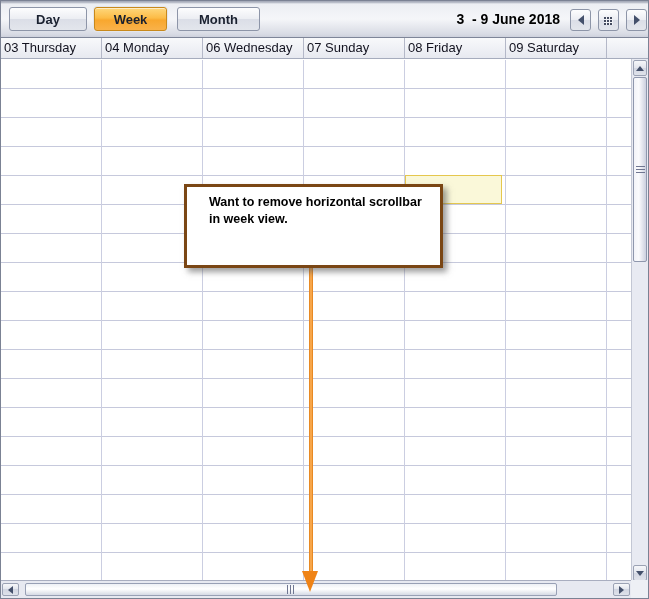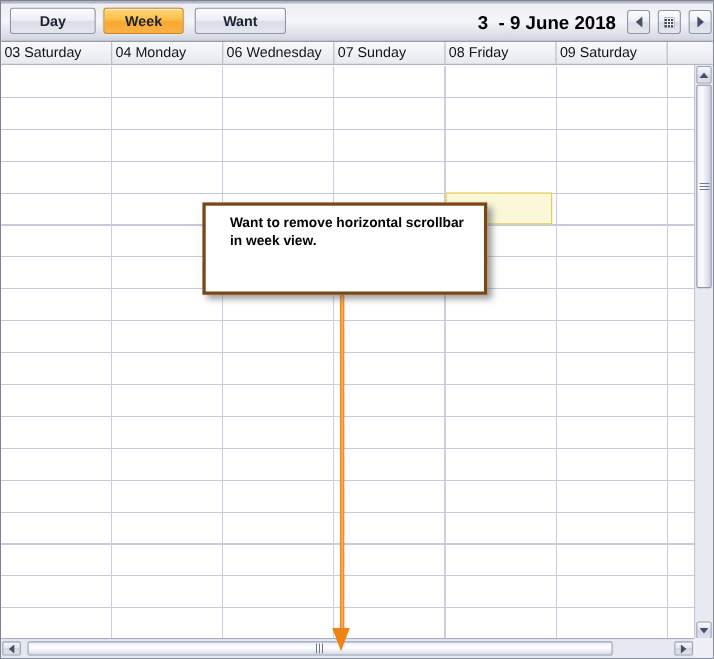--- a/index.html
+++ b/index.html
@@ -23,21 +23,21 @@
   }
   .view-btn.active{
     border:1px solid #c8891c;
     background:linear-gradient(180deg,#fed77c,#fcbc47 45%,#f8a72e 55%,#f9b24a);
     box-shadow:0 0 0 1px #e4e6ec, inset 0 1px 0 rgba(255,255,255,.55);
   }
   .btn-day{left:8px;width:78px;}
   .btn-week{left:93px;width:73px;}
   .btn-month{left:176px;width:83px;}
   .date-label{
-    position:absolute;top:10px;right:88px;font-size:17px;font-weight:bold;
+    position:absolute;top:10px;right:88px;font-size:14px;font-weight:bold;
     color:#000;white-space:pre;
   }
   .nav-btn{
     position:absolute;top:8px;width:21px;height:22px;border-radius:3px;
     border:1px solid #8d95a8;
     background:linear-gradient(180deg,#fdfdfe,#eceef3 48%,#dbdee7 52%,#e3e6ec);
     display:flex;align-items:center;justify-content:center;
   }
   .nav-prev{left:569px;}
   .nav-cal{left:597px;}
@@ -140,37 +140,37 @@
   }
 </style>
 </head>
 <body>
 
 <div class="window">
 
   <div class="toolbar">
     <div class="view-btn btn-day">Day</div>
     <div class="view-btn btn-week active">Week</div>
-    <div class="view-btn btn-month">Want</div>
+    <div class="view-btn btn-month">Month</div>
 
     <div class="date-label">3  - 9 June 2018</div>
 
     <div class="nav-btn nav-prev">
       <span class="tri tri-left"></span>
     </div>
     <div class="nav-btn nav-cal">
       <span class="grid-icon"></span>
     </div>
     <div class="nav-btn nav-next">
       <span class="tri tri-right"></span>
     </div>
   </div>
 
   <div class="day-header">
-    <div class="day-cell">03 Saturday</div>
+    <div class="day-cell">03 Thursday</div>
     <div class="day-cell">04 Monday</div>
     <div class="day-cell">06 Wednesday</div>
     <div class="day-cell">07 Sunday</div>
     <div class="day-cell">08 Friday</div>
     <div class="day-cell">09 Saturday</div>
   </div>
 
   <div class="grid"></div>
 
   <div class="highlight-cell"></div>

